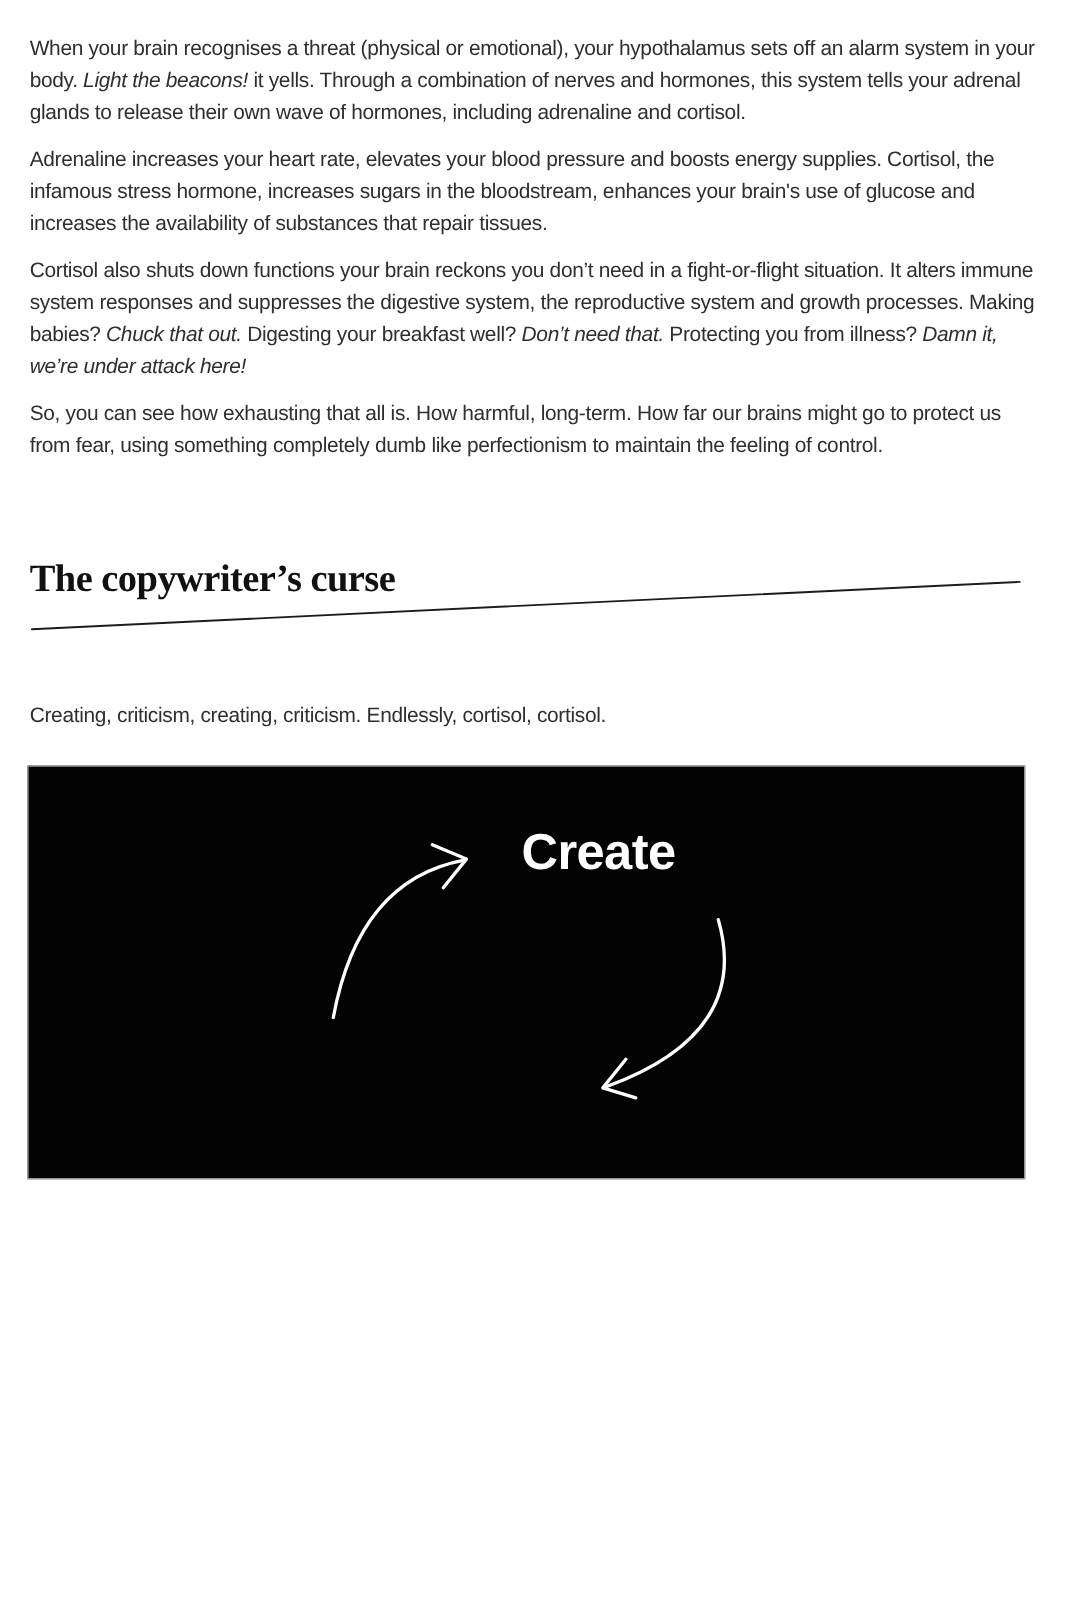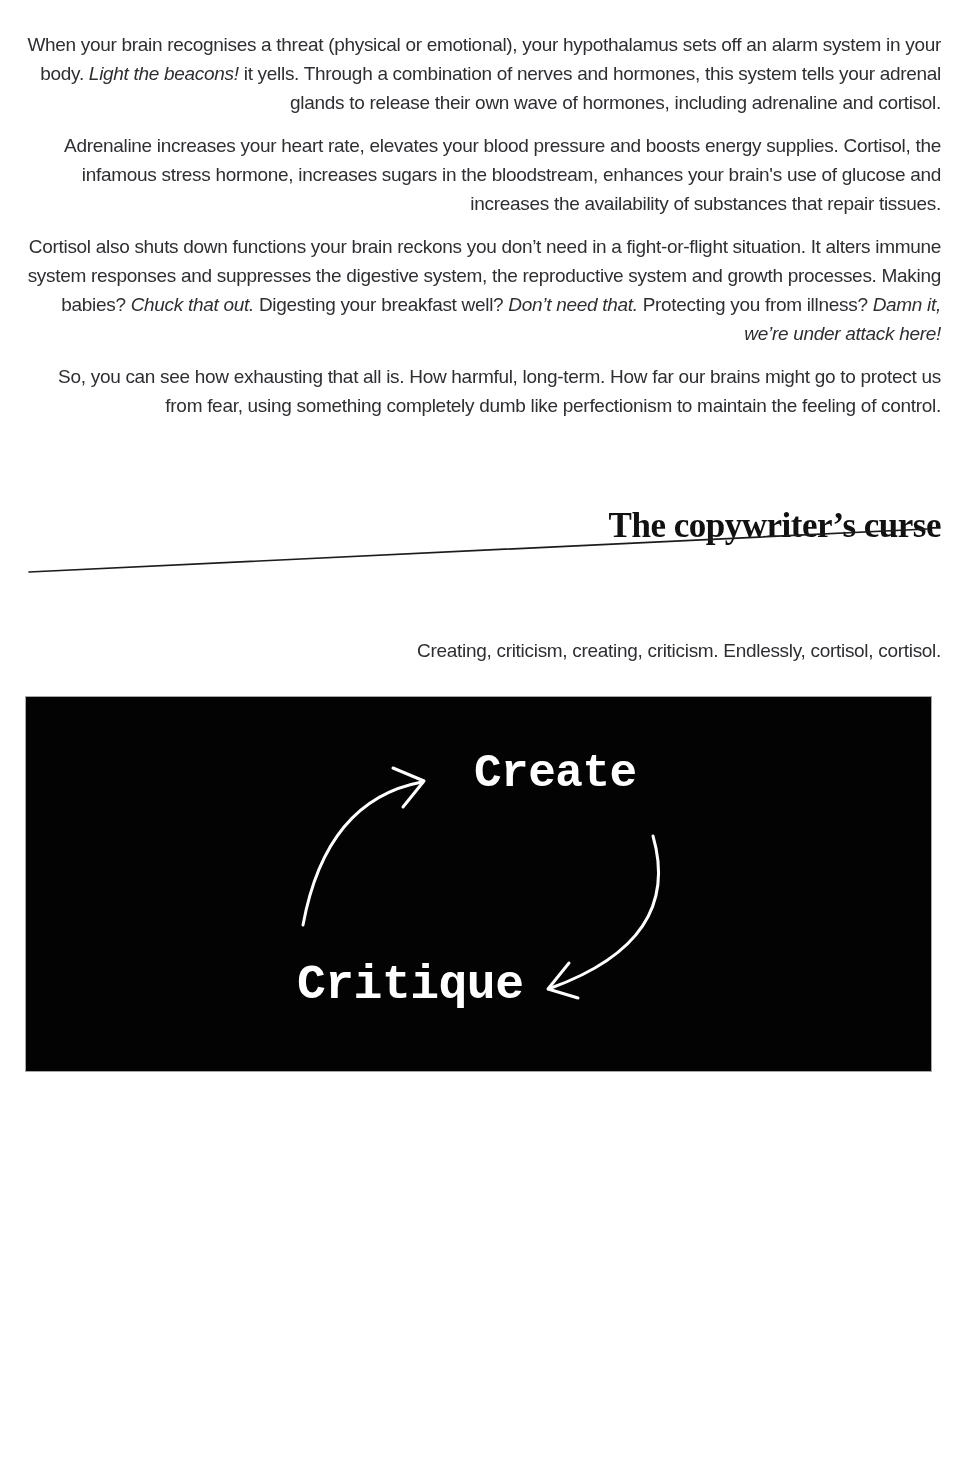--- a/index.html
+++ b/index.html
@@ -7,21 +7,20 @@
     padding: 0;
     background: #ffffff;
     font-family: "Liberation Sans", sans-serif;
   }
   .page {
     position: relative;
     width: 969px;
     height: 1370px;
     overflow: hidden;
     background: #ffffff;
-    text-align: right;
   }
   .content {
     box-sizing: border-box;
     width: 969px;
     padding: 30px 28px 0 27px;
   }
   .para {
     margin: 0 0 14px 0;
     font-size: 19px;
     line-height: 29px;
@@ -55,21 +54,20 @@
     background: #030303;
     border: 1px solid #a6a6a6;
     box-sizing: content-box;
   }
   figure.cycle .lbl {
     position: absolute;
     font-weight: 700;
     color: #ffffff;
     white-space: nowrap;
     line-height: 1;
-    font-family: Liberation Mono, monospace;
   }
   .lbl.create {
     left: 448px;
     top: 54px;
     font-size: 46px;
     letter-spacing: -0.5px;
   }
   .lbl.critique {
     left: 271px;
     top: 264px;
@@ -115,21 +113,20 @@
         <path class="divider-line" d="M 2 45 L 900 2"></path>
       </svg>
     </div>
 
     <div id="paras-bottom">
         <p class="para"><span>Creating, criticism, creating, criticism. Endlessly, cortisol, cortisol.</span></p>
       </div>
 
     <figure class="cycle">
       <span class="lbl create">Create</span>
-      <span class="lbl critique">Critique</span>
       <svg class="arrows" width="905" height="374" viewBox="0 0 905 374">
 
         <path d="M 277 228 Q 300 103 396 85"></path>
         <path d="M 367 71 L 398 84 L 377 110"></path>
 
         <path d="M 627 139 Q 657 243 525 291"></path>
         <path d="M 543 266 L 522 292 L 552 301"></path>
       </svg>
     </figure>
 

